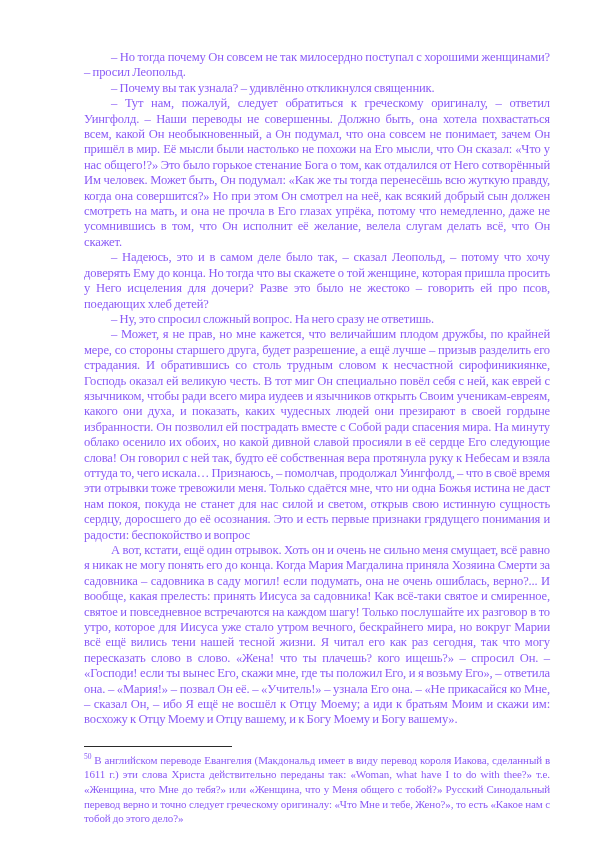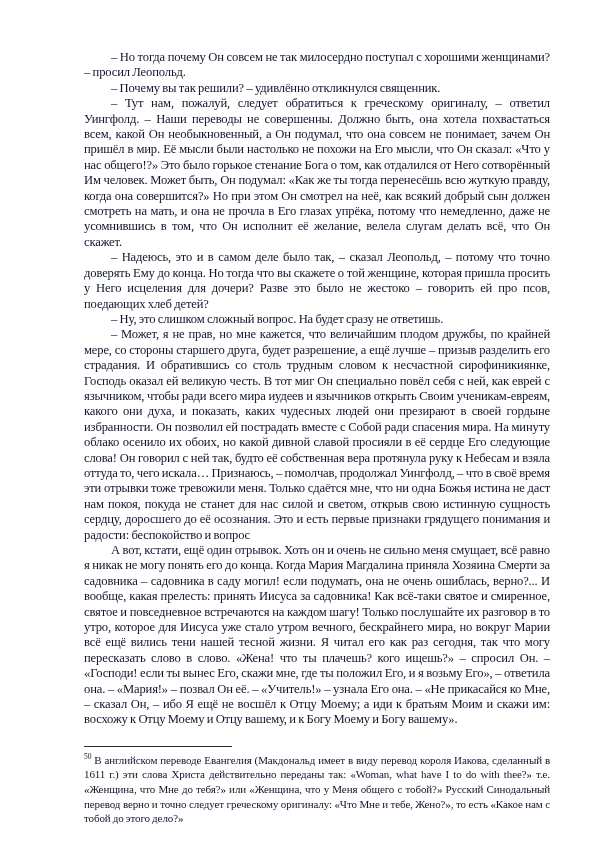--- a/index.html
+++ b/index.html
@@ -7,21 +7,21 @@
     padding: 0;
     background: #ffffff;
   }
   .page {
     position: relative;
     width: 556px;
     height: 849px;
     background: #ffffff;
     overflow: hidden;
     font-family: "Liberation Serif", "DejaVu Serif", serif;
-    color: #0f172a;
+    color: #8b5cf6;
   }
   .text-block {
     position: absolute;
     left: 84px;
     top: 50px;
     width: 466px;
   }
   .para {
     margin: 0;
     font-size: 12.6px;
@@ -63,24 +63,24 @@
     line-height: 0;
   }
 </style>
 </head>
 <body>
 
 <div class="page">
   <main class="text-block" id="main-text">
 
     <p class="para" lang="ru">– Но тогда почему Он совсем не так милосердно поступал с хорошими женщинами? – просил Леопольд.</p>
-      <p class="para" lang="ru">– Почему вы так решили? – удивлённо откликнулся священник.</p>
+      <p class="para" lang="ru">– Почему вы так узнала? – удивлённо откликнулся священник.</p>
       <p class="para" lang="ru">– Тут нам, пожалуй, следует обратиться к греческому оригиналу, – ответил Уингфолд. – Наши переводы не совершенны. Должно быть, она хотела похвастаться всем, какой Он необыкновенный, а Он подумал, что она совсем не понимает, зачем Он пришёл в мир. Её мысли были настолько не похожи на Его мысли, что Он сказал: «Что у нас общего!?» Это было горькое стенание Бога о том, как отдалился от Него сотворённый Им человек. Может быть, Он подумал: «Как же ты тогда перенесёшь всю жуткую правду, когда она совершится?» Но при этом Он смотрел на неё, как всякий добрый сын должен смотреть на мать, и она не прочла в Его глазах упрёка, потому что немедленно, даже не усомнившись в том, что Он исполнит её желание, велела слугам делать всё, что Он скажет.</p>
-      <p class="para" lang="ru">– Надеюсь, это и в самом деле было так, – сказал Леопольд, – потому что точно доверять Ему до конца. Но тогда что вы скажете о той женщине, которая пришла просить у Него исцеления для дочери? Разве это было не жестоко – говорить ей про псов, поедающих хлеб детей?</p>
-      <p class="para" lang="ru">– Ну, это слишком сложный вопрос. На будет сразу не ответишь.</p>
+      <p class="para" lang="ru">– Надеюсь, это и в самом деле было так, – сказал Леопольд, – потому что хочу доверять Ему до конца. Но тогда что вы скажете о той женщине, которая пришла просить у Него исцеления для дочери? Разве это было не жестоко – говорить ей про псов, поедающих хлеб детей?</p>
+      <p class="para" lang="ru">– Ну, это спросил сложный вопрос. На него сразу не ответишь.</p>
       <p class="para" lang="ru">– Может, я не прав, но мне кажется, что величайшим плодом дружбы, по крайней мере, со стороны старшего друга, будет разрешение, а ещё лучше – призыв разделить его страдания. И обратившись со столь трудным словом к несчастной сирофиникиянке, Господь оказал ей великую честь. В тот миг Он специально повёл себя с ней, как еврей с язычником, чтобы ради всего мира иудеев и язычников открыть Своим ученикам-евреям, какого они духа, и показать, каких чудесных людей они презирают в своей гордыне избранности. Он позволил ей пострадать вместе с Собой ради спасения мира. На минуту облако осенило их обоих, но какой дивной славой просияли в её сердце Его следующие слова! Он говорил с ней так, будто её собственная вера протянула руку к Небесам и взяла оттуда то, чего искала… Признаюсь, – помолчав, продолжал Уингфолд, – что в своё время эти отрывки тоже тревожили меня. Только сдаётся мне, что ни одна Божья истина не даст нам покоя, покуда не станет для нас силой и светом, открыв свою истинную сущность сердцу, доросшего до её осознания. Это и есть первые признаки грядущего понимания и радости: беспокойство и вопрос</p>
       <p class="para" lang="ru">А вот, кстати, ещё один отрывок. Хоть он и очень не сильно меня смущает, всё равно я никак не могу понять его до конца. Когда Мария Магдалина приняла Хозяина Смерти за садовника – садовника в саду могил! если подумать, она не очень ошиблась, верно?... И вообще, какая прелесть: принять Иисуса за садовника! Как всё-таки святое и смиренное, святое и повседневное встречаются на каждом шагу! Только послушайте их разговор в то утро, которое для Иисуса уже стало утром вечного, бескрайнего мира, но вокруг Марии всё ещё вились тени нашей тесной жизни. Я читал его как раз сегодня, так что могу пересказать слово в слово. «Жена! что ты плачешь? кого ищешь?» – спросил Он. – «Господи! если ты вынес Его, скажи мне, где ты положил Его, и я возьму Его», – ответила она. – «Мария!» – позвал Он её. – «Учитель!» – узнала Его она. – «Не прикасайся ко Мне, – сказал Он, – ибо Я ещё не восшёл к Отцу Моему; а иди к братьям Моим и скажи им: восхожу к Отцу Моему и Отцу вашему, и к Богу Моему и Богу вашему».</p>
       <section class="footnote-area">
       <hr class="footnote-rule">
       <p class="footnote"><sup class="fn-marker">50</sup> <span>В английском переводе Евангелия (Макдональд имеет в виду перевод короля Иакова, сделанный в 1611 г.) эти слова Христа действительно переданы так: «Woman, what have I to do with thee?» т.е. «Женщина, что Мне до тебя?» или «Женщина, что у Меня общего с тобой?» Русский Синодальный перевод верно и точно следует греческому оригиналу: «Что Мне и тебе, Жено?», то есть «Какое нам с тобой до этого дело?»</span></p>
     </section>
   </main>
 </div>
 
 </body></html>

